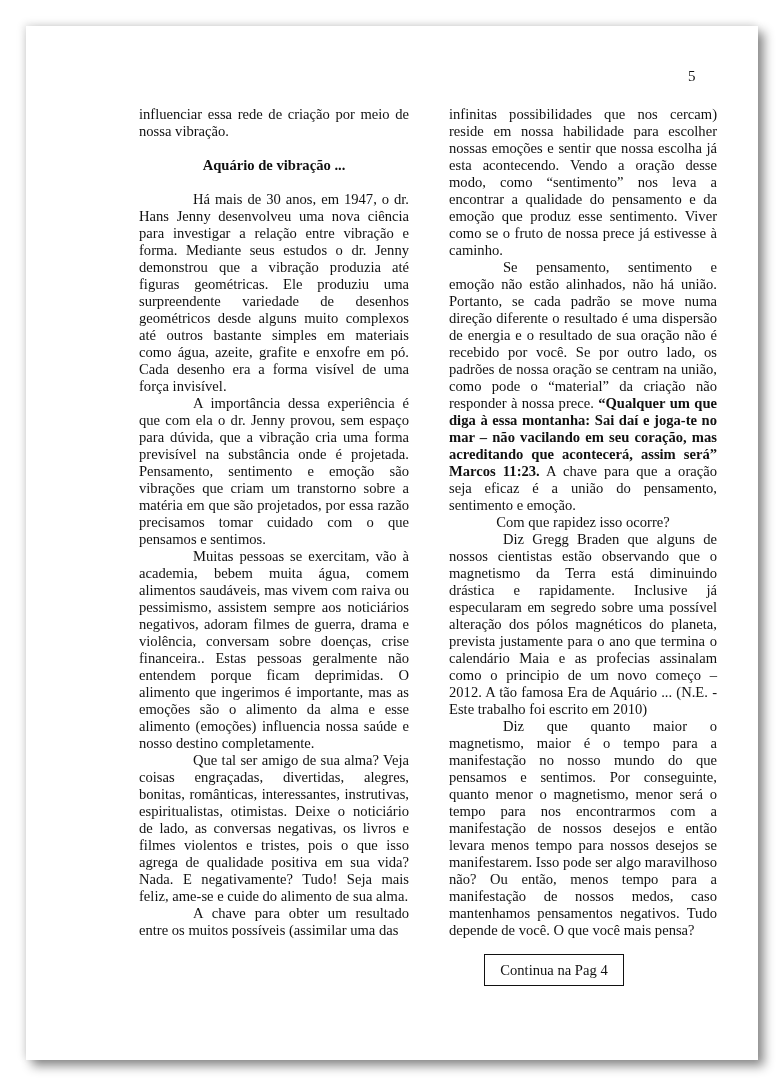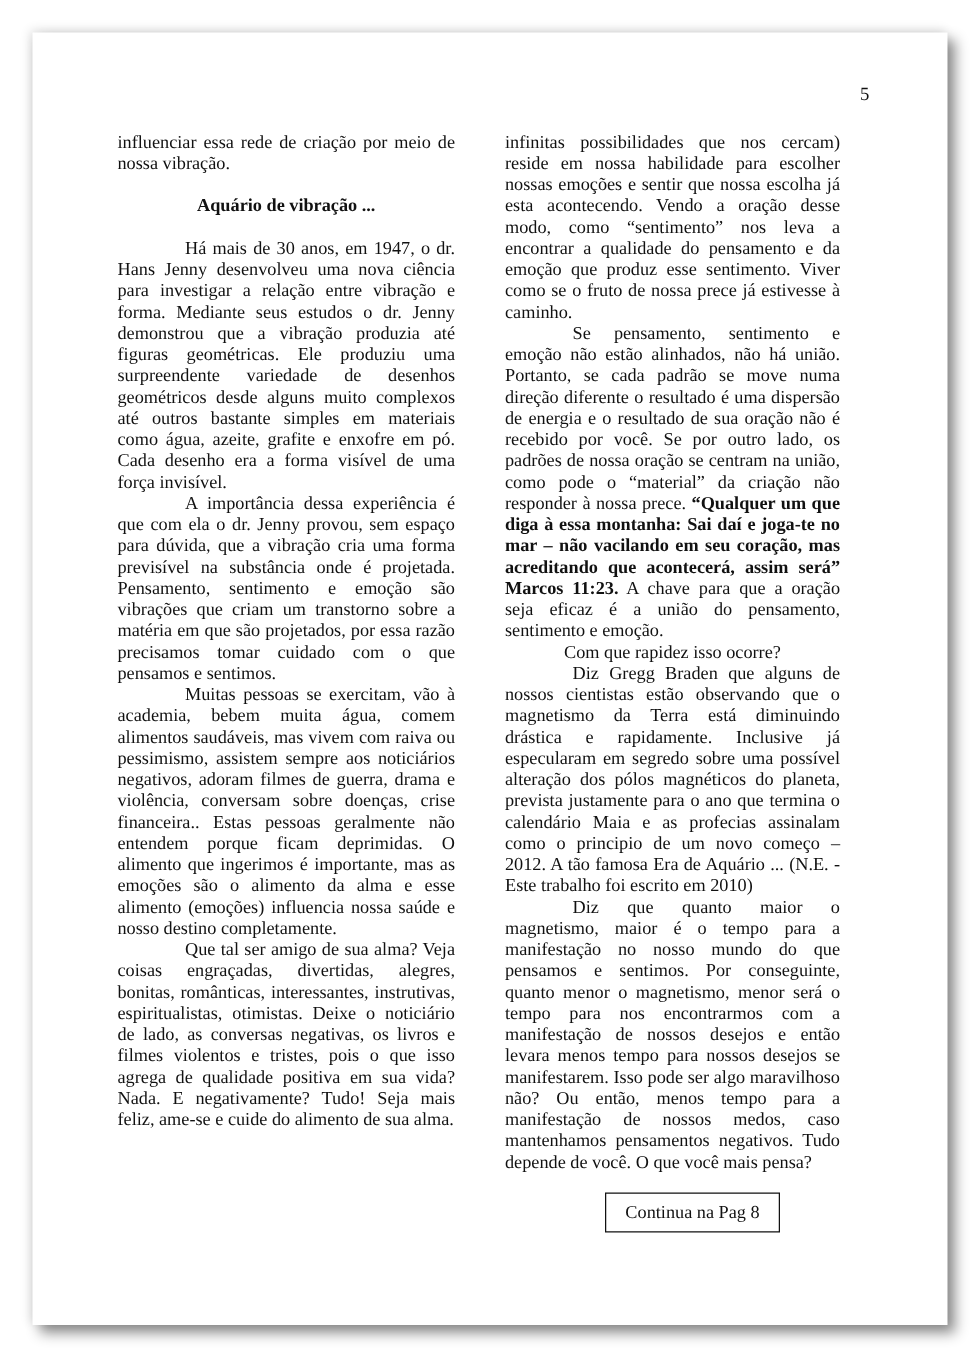--- a/index.html
+++ b/index.html
@@ -23,20 +23,21 @@
     left: 662px; top: 42px;
     font-size: 15px;
     line-height: 17px;
   }
   .col {
     position: absolute;
     top: 80px;
     font-size: 14.6px;
     line-height: 17px;
     text-align: justify;
+    margin-left: 45px;
   }
   .col-left { left: 68px; width: 270px; }
   .col-right { left: 378px; width: 268px; }
   .col p { margin: 0; }
   .indent { text-indent: 54px; }
   .heading {
     font-weight: bold;
     text-align: center;
     margin: 17px 0 17px 0 !important;
   }
@@ -59,24 +60,25 @@
 <div class="page">
   <div class="page-number">5</div>
 
   <div class="col col-left">
     <p>influenciar essa rede de criação por meio de nossa vibração.</p>
     <p class="heading">Aquário de vibração ...</p>
     <p class="indent">Há mais de 30 anos, em 1947, o dr. Hans Jenny desenvolveu uma nova ciência para investigar a relação entre vibração e forma. Mediante seus estudos o dr. Jenny demonstrou que a vibração produzia até figuras geométricas. Ele produziu uma surpreendente variedade de desenhos geométricos desde alguns muito complexos até outros bastante simples em materiais como água, azeite, grafite e enxofre em pó. Cada desenho era a forma visível de uma força invisível.</p>
     <p class="indent">A importância dessa experiência é que com ela o dr. Jenny provou, sem espaço para dúvida, que a vibração cria uma forma previsível na substância onde é projetada. Pensamento, sentimento e emoção são vibrações que criam um transtorno sobre a matéria em que são projetados, por essa razão precisamos tomar cuidado com o que pensamos e sentimos.</p>
     <p class="indent">Muitas pessoas se exercitam, vão à academia, bebem muita água, comem alimentos saudáveis, mas vivem com raiva ou pessimismo, assistem sempre aos noticiários negativos, adoram filmes de guerra, drama e violência, conversam sobre doenças, crise financeira.. Estas pessoas geralmente não entendem porque ficam deprimidas. O alimento que ingerimos é importante, mas as emoções são o alimento da alma e esse alimento (emoções) influencia nossa saúde e nosso destino completamente.</p>
     <p class="indent">Que tal ser amigo de sua alma? Veja coisas engraçadas, divertidas, alegres, bonitas, românticas, interessantes, instrutivas, espiritualistas, otimistas. Deixe o noticiário de lado, as conversas negativas, os livros e filmes violentos e tristes, pois o que isso agrega de qualidade positiva em sua vida? Nada. E negativamente? Tudo! Seja mais feliz, ame-se e cuide do alimento de sua alma.</p>
+    <p class="indent">A chave para obter um resultado entre os muitos possíveis (assimilar uma das</p>
   </div>
 
   <div class="col col-right">
     <p>infinitas possibilidades que nos cercam) reside em nossa habilidade para escolher nossas emoções e sentir que nossa escolha já esta acontecendo. Vendo a oração desse modo, como “sentimento” nos leva a encontrar a qualidade do pensamento e da emoção que produz esse sentimento. Viver como se o fruto de nossa prece já estivesse à caminho.</p>
     <p class="indent"><span>Se pensamento, sentimento e emoção não estão alinhados, não há união. Portanto, se cada padrão se move numa direção diferente o resultado é uma dispersão de energia e o resultado de sua oração não é recebido por você. Se por outro lado, os padrões de nossa oração se centram na união, como pode o “material” da criação não responder à nossa prece. </span><span class="quote">“Qualquer um que diga à essa montanha: Sai daí e joga-te no mar – não vacilando em seu coração, mas acreditando que acontecerá, assim será” Marcos 11:23.</span><span> A chave para que a oração seja eficaz é a união do pensamento, sentimento e emoção.</span></p>
     <p class="centered">Com que rapidez isso ocorre?</p>
     <p class="indent">Diz Gregg Braden que alguns de nossos cientistas estão observando que o magnetismo da Terra está diminuindo drástica e rapidamente. Inclusive já especularam em segredo sobre uma possível alteração dos pólos magnéticos do planeta, prevista justamente para o ano que termina o calendário Maia e as profecias assinalam como o principio de um novo começo – 2012. A tão famosa Era de Aquário ... (N.E. - Este trabalho foi escrito em 2010)</p>
     <p class="indent">Diz que quanto maior o magnetismo, maior é o tempo para a manifestação no nosso mundo do que pensamos e sentimos. Por conseguinte, quanto menor o magnetismo, menor será o tempo para nos encontrarmos com a manifestação de nossos desejos e então levara menos tempo para nossos desejos se manifestarem. Isso pode ser algo maravilhoso não? Ou então, menos tempo para a manifestação de nossos medos, caso mantenhamos pensamentos negativos. Tudo depende de você. O que você mais pensa?</p>
   </div>
 
-  <div class="continue-box">Continua na Pag 8</div>
+  <div class="continue-box">Continua na Pag 4</div>
 </div>
 
 </body></html>

